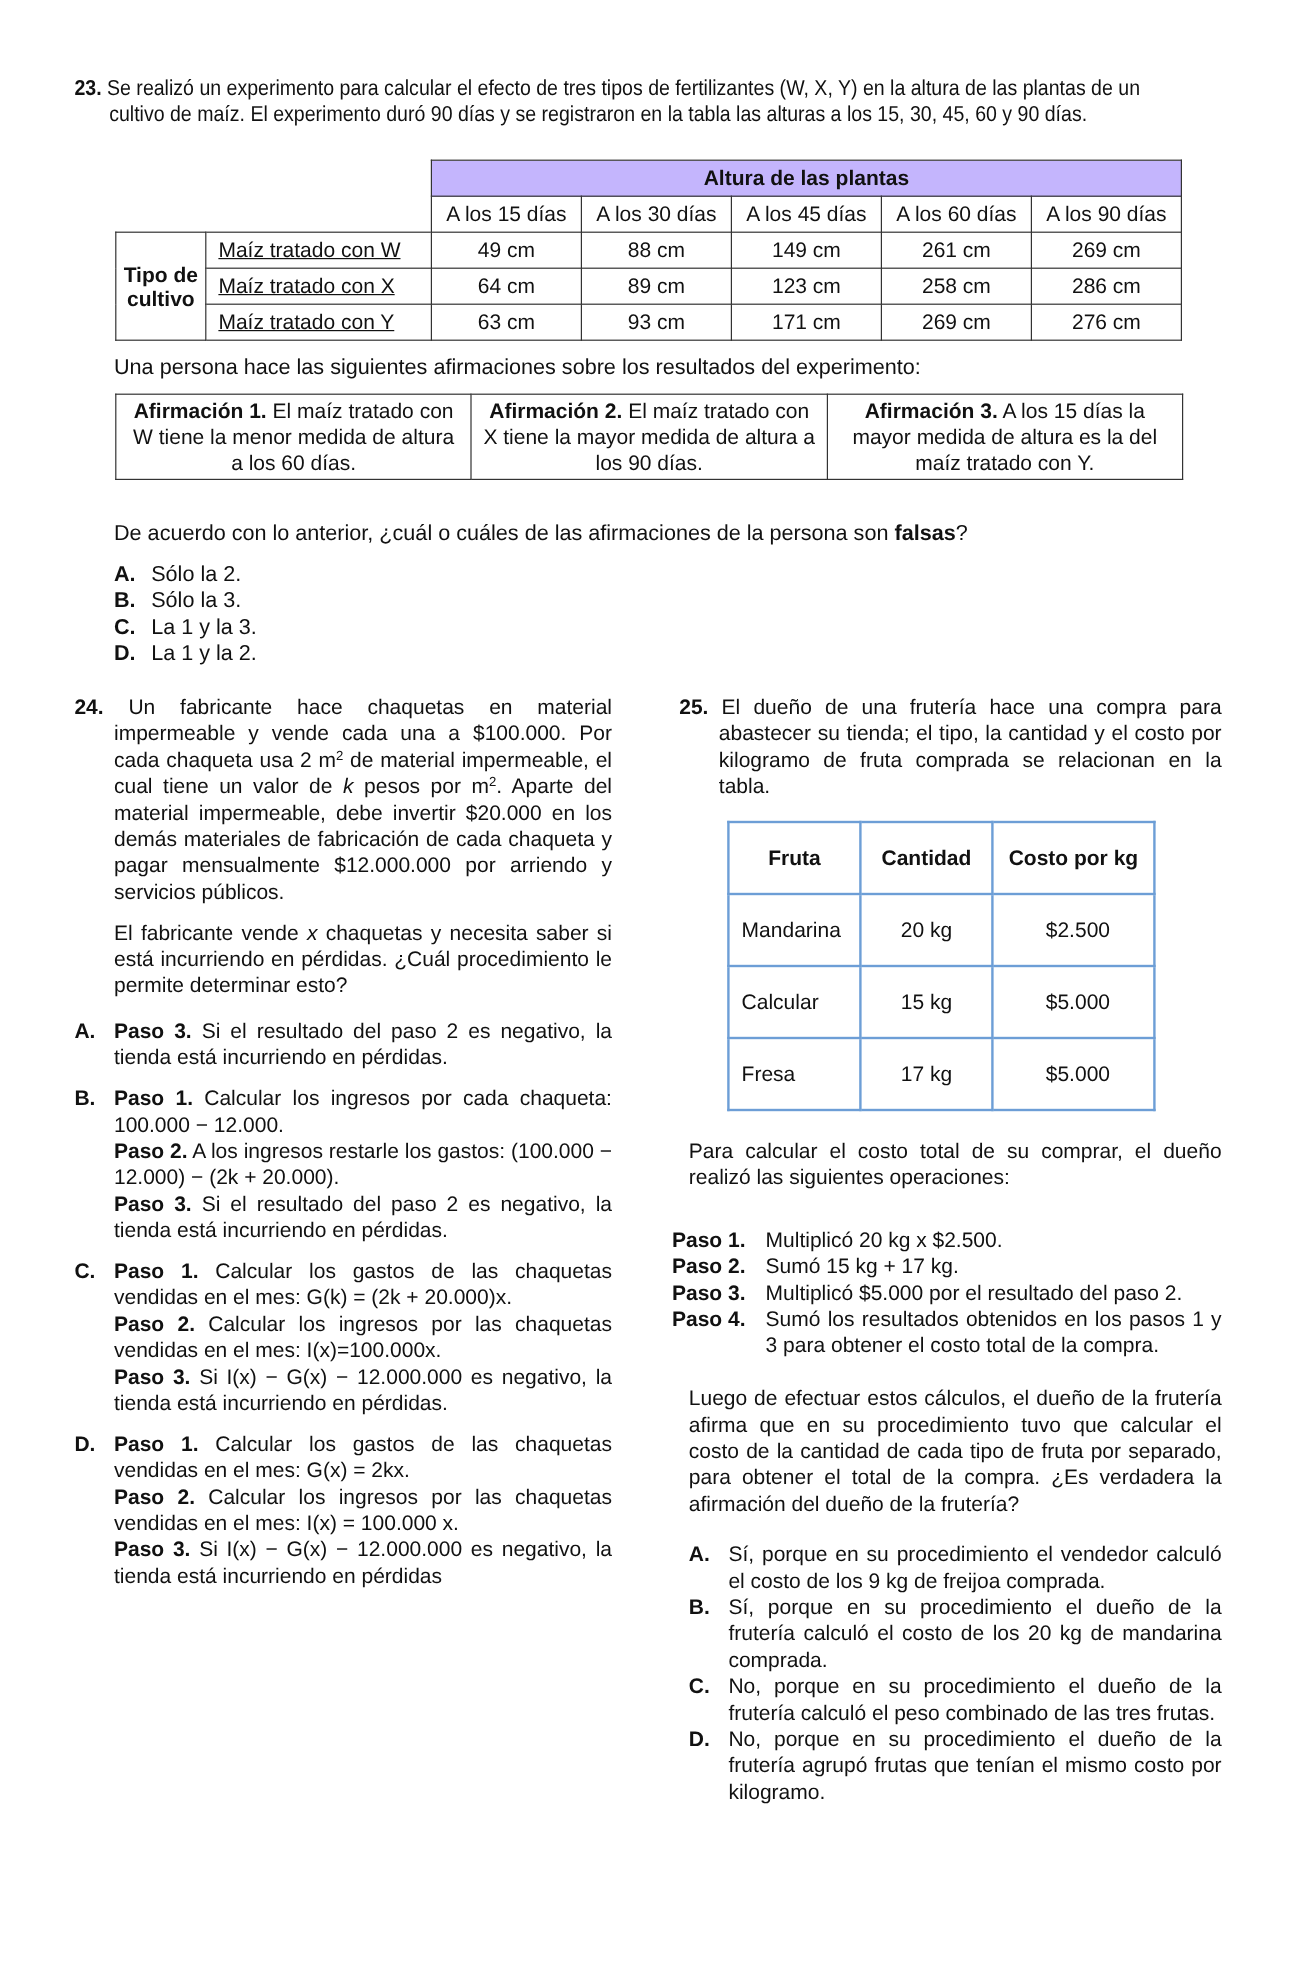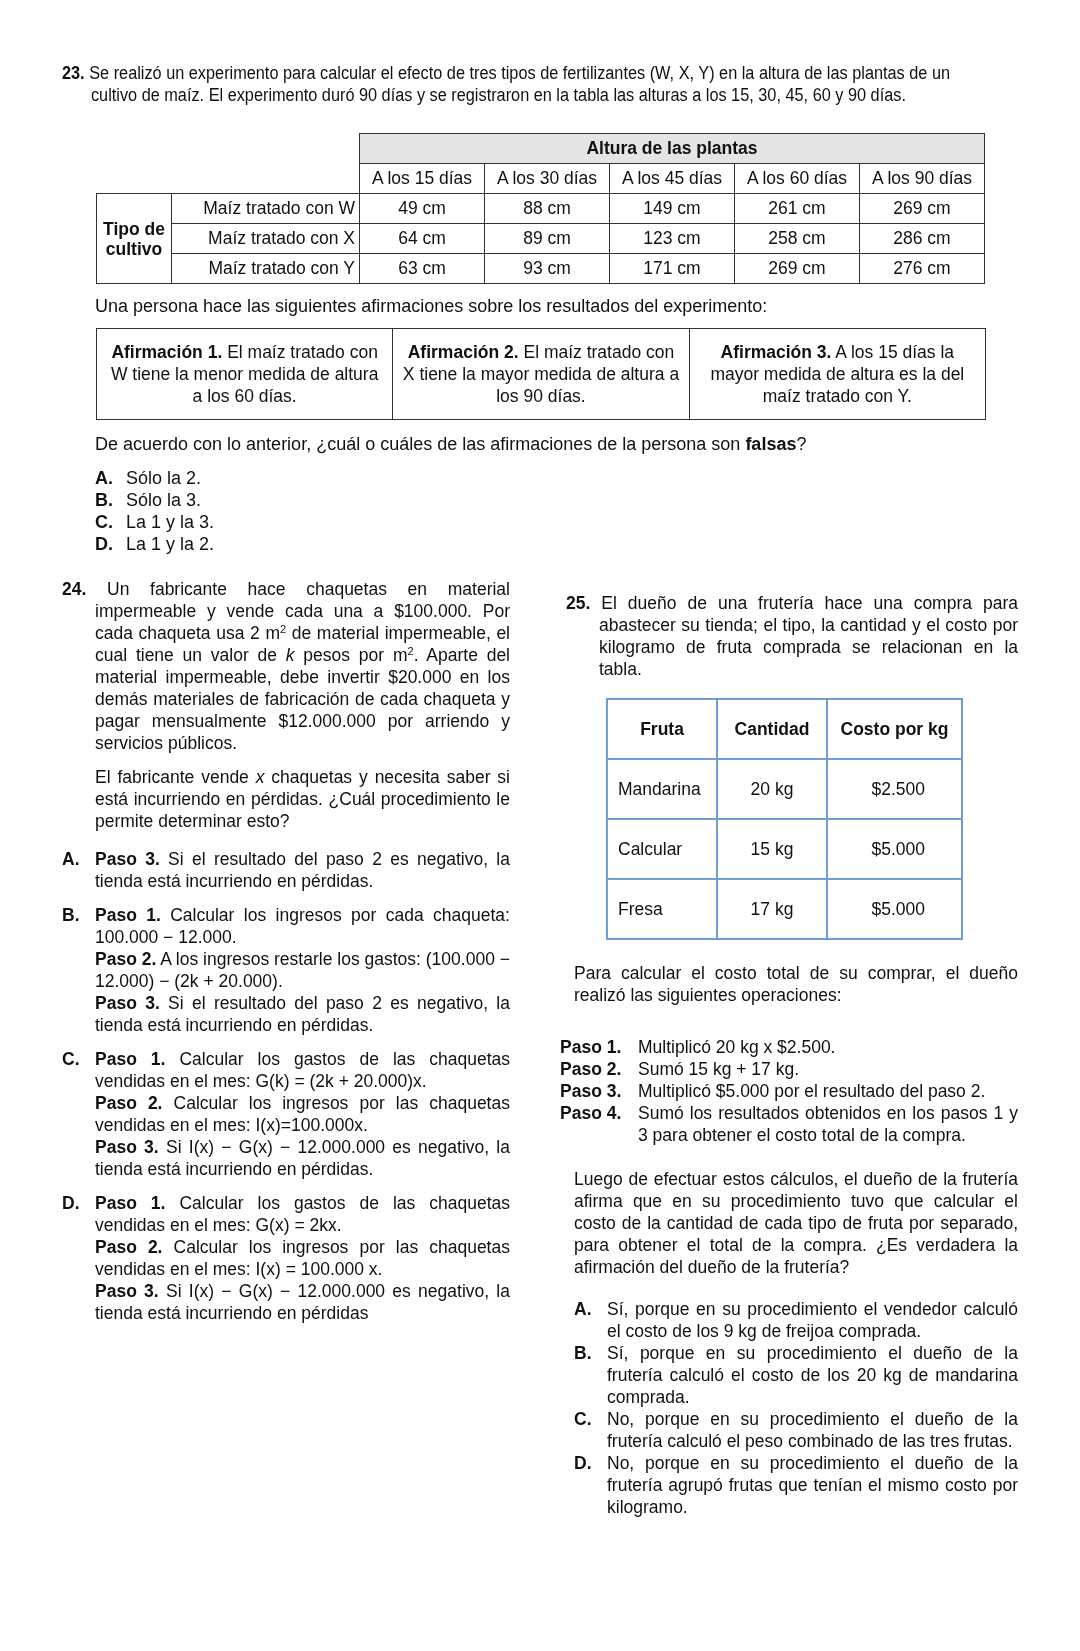--- a/index.html
+++ b/index.html
@@ -8,38 +8,38 @@
 
   
   .q23 { position: absolute; left: 62px; top: 62px; width: 960px; font-size: 18px; line-height: 22px; }
   .qnum { font-weight: bold; }
   .q23-text { position: absolute; left: 0; top: 0; width: 1030px; transform: scaleX(0.905); transform-origin: left top; }
   .q23-text p { text-indent: -32px; padding-left: 32px; }
 
   table { border-collapse: collapse; }
   .height-table { position: absolute; left: 96px; top: 133px; font-size: 17.5px; }
   .height-table td, .height-table th { border: 1.5px solid #333; text-align: center; height: 30px; padding: 0 4px; font-weight: normal; }
-  .height-table th.group { background: #e5e5e5; font-weight: bold; height: 26px; }
+  .height-table th.group { background: #c4b5fd; font-weight: bold; height: 26px; }
   .height-table th.col { font-weight: normal; width: 125px; height: 28px; }
   .height-table td.rowgroup { font-weight: bold; line-height: 20px; width: 75px; padding: 0 2px; }
-  .height-table td.rowlabel { width: 188px; text-align: right; padding-left: 10px; }
+  .height-table td.rowlabel { width: 188px; text-align: left; padding-left: 10px; text-decoration: underline; }
   .height-table .blank { border: none; background: transparent; }
 
   .intro { position: absolute; left: 95px; top: 296px; font-size: 18px; }
   .claims { position: absolute; left: 96px; top: 328px; width: 890px; font-size: 17.5px; }
-  .claims td { border: 1.5px solid #333; width: 33.33%; text-align: center; line-height: 22px; padding: 12px 8px; vertical-align: middle; }
+  .claims td { border: 1.5px solid #333; width: 33.33%; text-align: center; line-height: 22px; padding: 2px 8px; vertical-align: middle; }
   .claims b { font-weight: bold; }
 
   .question { position: absolute; left: 95px; top: 434px; font-size: 18px; }
   .options23 { position: absolute; left: 95px; top: 467px; font-size: 18px; line-height: 22px; list-style: none; }
   .options23 li b { display: inline-block; width: 31px; }
 
   
   .col-left { position: absolute; left: 62px; top: 578px; width: 448px; font-size: 17.5px; line-height: 22px; }
-  .col-right { position: absolute; left: 566px; top: 592px; width: 452px; font-size: 17.5px; line-height: 22px; }
+  .col-right { position: absolute; left: 566px; top: 578px; width: 452px; font-size: 17.5px; line-height: 22px; }
   .just { text-align: justify; }
   .hang { padding-left: 33px; text-indent: -33px; }
   .para { margin-top: 10px; }
   .opt { display: flex; margin-top: 12px; }
   .opt .letter { width: 33px; flex: none; font-weight: bold; }
   .opt .body { flex: 1; }
   .step { text-align: justify; }
   .step b { font-weight: bold; }
   sup { font-size: 11px; line-height: 0; vertical-align: 6px; }
 

